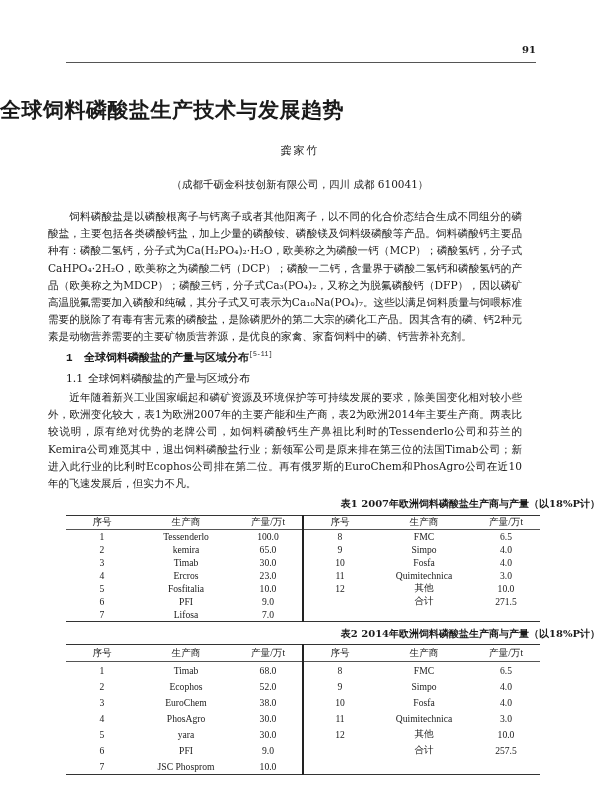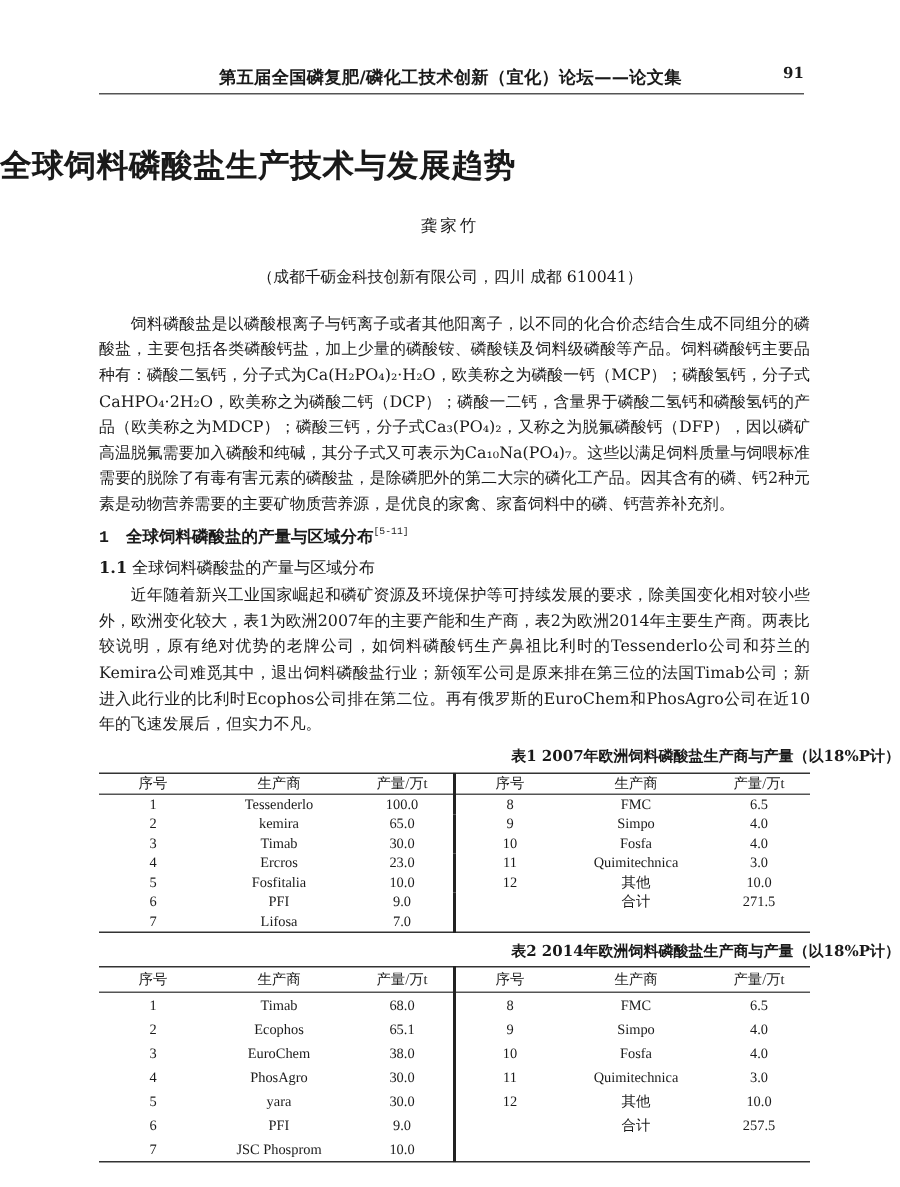--- a/index.html
+++ b/index.html
@@ -26,35 +26,35 @@
   }
   .author {
     position: absolute; left: 0; width: 600px; top: 143px; text-align: center;
     font-size: 11px; letter-spacing: 2px; font-family: Liberation Mono, monospace;
   }
   .affil {
     position: absolute; left: 0; width: 600px; top: 178px; text-align: center;
     font-size: 10.5px;
   }
   .body-text {
-    position: absolute; left: 66px; width: 474px; font-size: 10.6px; line-height: 17.2px;
+    position: absolute; left: 48px; width: 474px; font-size: 10.6px; line-height: 17.2px;
     text-align: justify;
   }
   .p1 { top: 208px; }
   .p1 .indent, .p2 .indent { display: inline-block; width: 21px; }
   .h1 {
     position: absolute; left: 66px; top: 350px; font-size: 11px; font-weight: bold;
     font-family: Liberation Mono, monospace;
   }
   .h1 sup { font-size: 6.5px; font-weight: normal; vertical-align: 5px; }
   .h1 .num { display: inline-block; width: 18px; }
   .h2 {
     position: absolute; left: 66px; top: 372px; font-size: 10.8px;
   }
-  .h2 .num { display: inline-block; width: 22px; font-weight: bold; }
+  .h2 .num { display: inline-block; width: 22px; font-weight: normal; }
   .p2 { top: 389px; }
   .table-caption {
     position: absolute; left: 0; width: 600px; text-align: right; font-size: 10px; font-weight: bold;
   }
   .cap1 { top: 497px; }
   .cap2 { top: 627px; }
   table.data {
     position: absolute; left: 66px; width: 474px; border-collapse: collapse;
     font-size: 9.6px; font-family: "Liberation Serif", "DejaVu Serif", serif;
   }
@@ -69,21 +69,20 @@
   .t2 th { height: 16px; }
   .t2 td { height: 16px; }
   .c-no { width: 72px; }
   .c-prod { width: 96px; }
   .c-amt { width: 68px; }
 </style>
 </head>
 <body>
 
 <div class="running-header">
-  <span class="journal">第五届全国磷复肥/磷化工技术创新（宜化）论坛——论文集</span>
   <span class="page-no">91</span>
 </div>
 
 <div class="title">全球饲料磷酸盐生产技术与发展趋势</div>
 <div class="author">龚家竹</div>
 <div class="affil">（成都千砺金科技创新有限公司，四川 成都  610041）</div>
 
 <div class="body-text p1"><span class="indent"></span><span>饲料磷酸盐是以磷酸根离子与钙离子或者其他阳离子，以不同的化合价态结合生成不同组分的磷酸盐，主要包括各类磷酸钙盐，加上少量的磷酸铵、磷酸镁及饲料级磷酸等产品。饲料磷酸钙主要品种有：磷酸二氢钙，分子式为Ca(H₂PO₄)₂·H₂O，欧美称之为磷酸一钙（MCP）；磷酸氢钙，分子式CaHPO₄·2H₂O，欧美称之为磷酸二钙（DCP）；磷酸一二钙，含量界于磷酸二氢钙和磷酸氢钙的产品（欧美称之为MDCP）；磷酸三钙，分子式Ca₃(PO₄)₂，又称之为脱氟磷酸钙（DFP），因以磷矿高温脱氟需要加入磷酸和纯碱，其分子式又可表示为Ca₁₀Na(PO₄)₇。这些以满足饲料质量与饲喂标准需要的脱除了有毒有害元素的磷酸盐，是除磷肥外的第二大宗的磷化工产品。因其含有的磷、钙2种元素是动物营养需要的主要矿物质营养源，是优良的家禽、家畜饲料中的磷、钙营养补充剂。</span></div>
 
 <div class="h1">
@@ -185,21 +184,21 @@
         <td>1</td>
         <td>Timab</td>
         <td class="split">68.0</td>
         <td>8</td>
         <td>FMC</td>
         <td>6.5</td>
       </tr>
     <tr>
         <td>2</td>
         <td>Ecophos</td>
-        <td class="split">65.1</td>
+        <td class="split">52.0</td>
         <td>9</td>
         <td>Simpo</td>
         <td>4.0</td>
       </tr>
     <tr>
         <td>3</td>
         <td>EuroChem</td>
         <td class="split">38.0</td>
         <td>10</td>
         <td>Fosfa</td>

